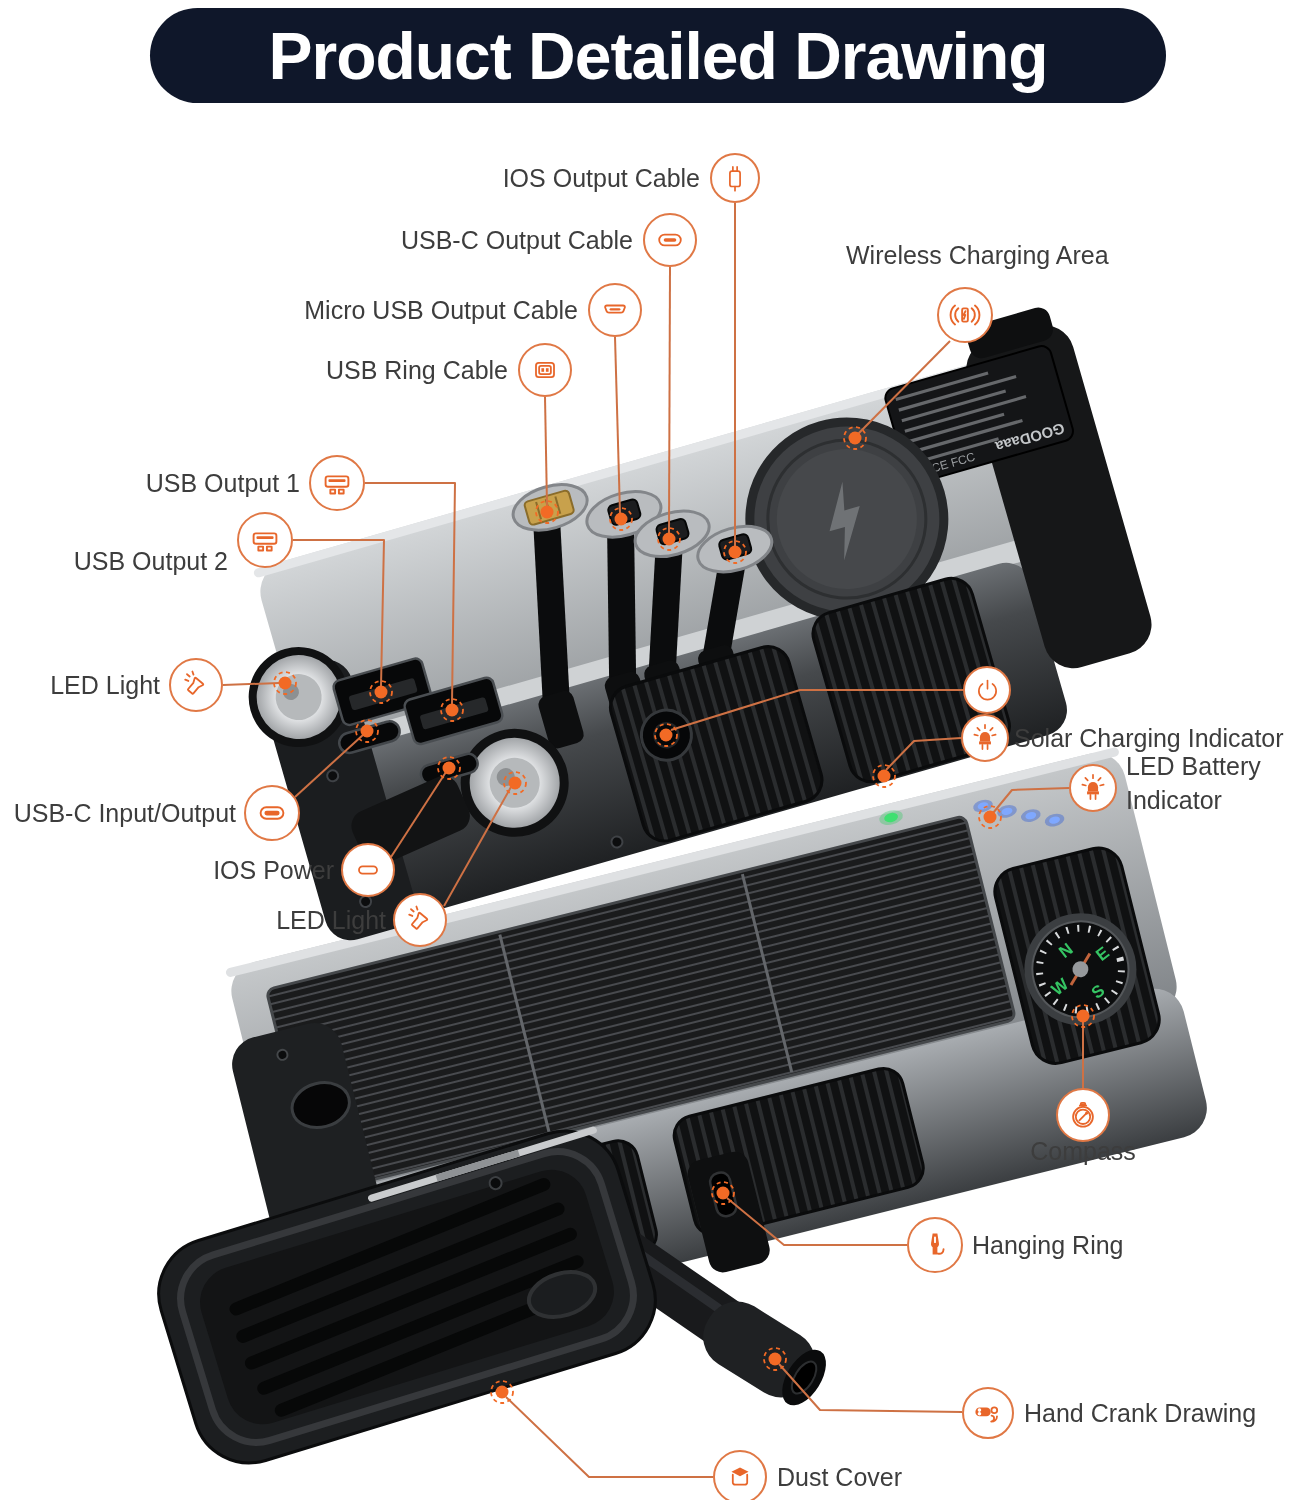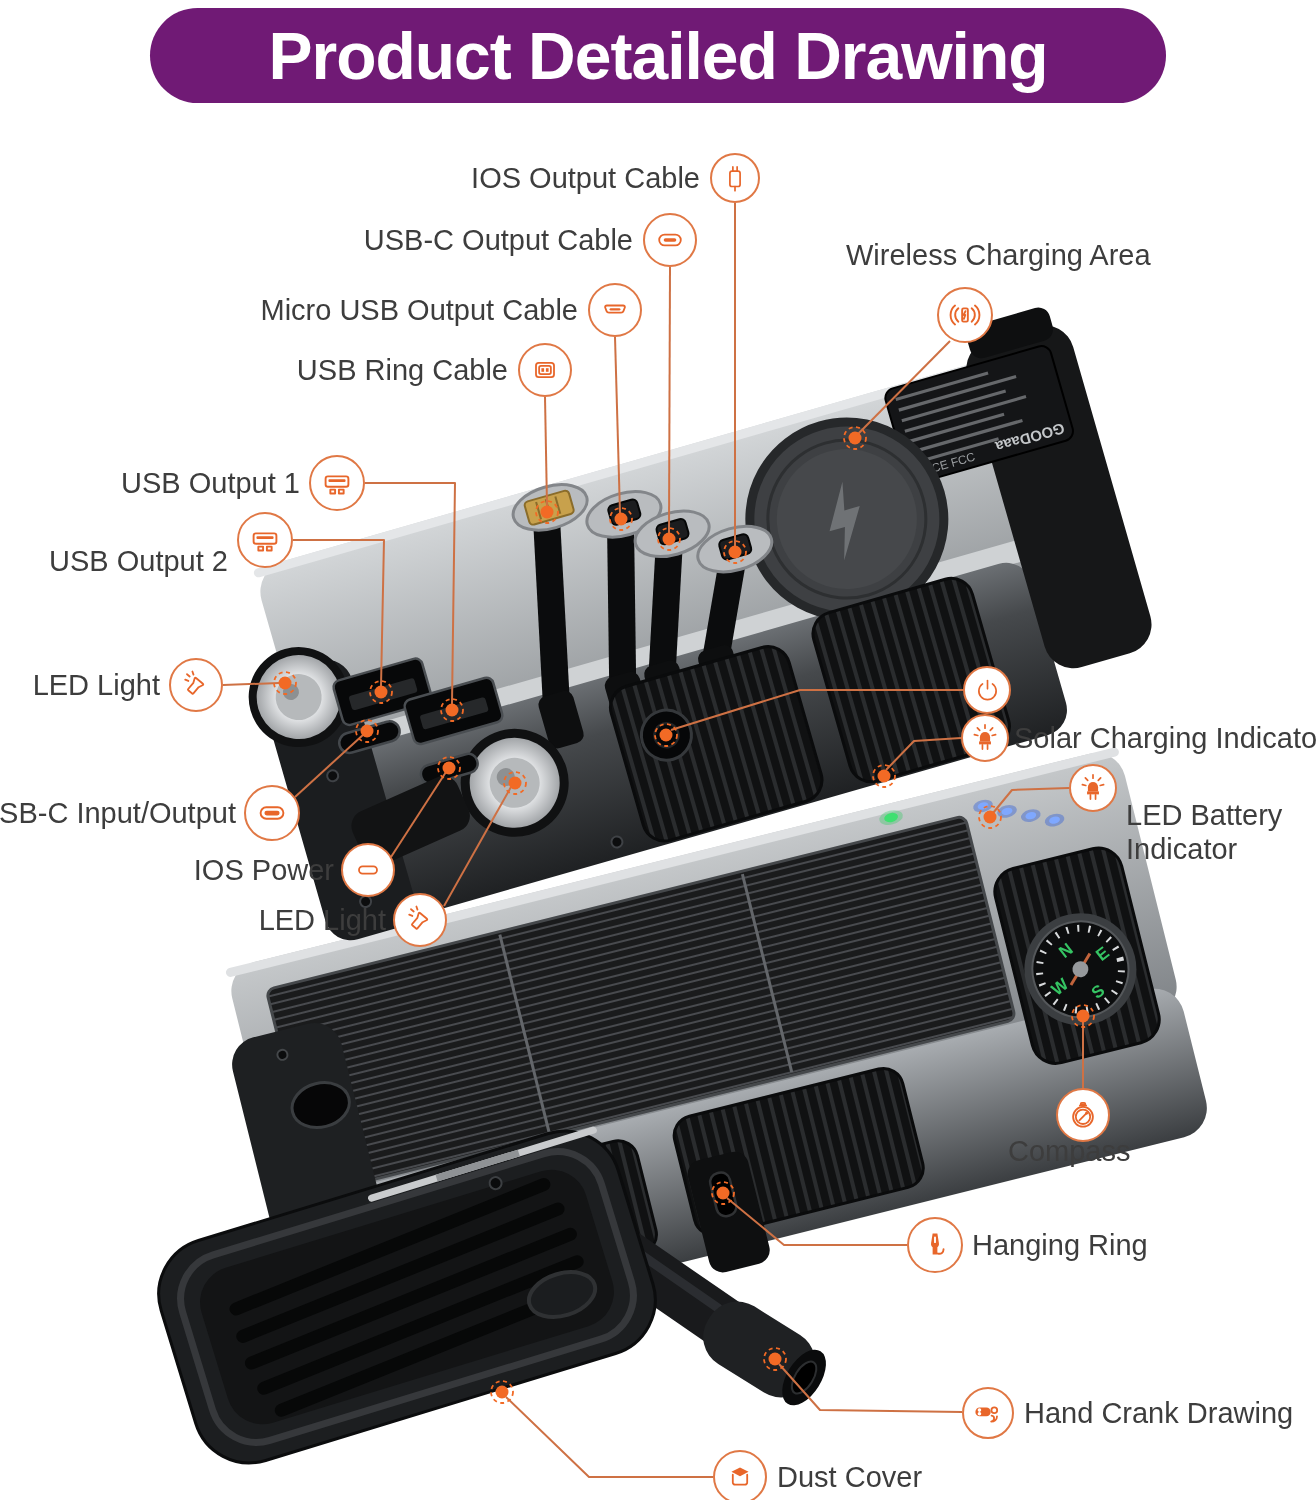--- a/index.html
+++ b/index.html
@@ -1,24 +1,24 @@
 <!DOCTYPE html>
 <html><head>
 <meta charset="utf-8">
 <style>
   html,body{margin:0;padding:0;background:#ffffff;}
   .canvas{position:relative;width:1316px;height:1500px;background:#fff;overflow:hidden;
           font-family:"Liberation Sans", sans-serif;}
   .art{position:absolute;left:0;top:0;}
-  .banner{position:absolute;left:150px;top:8px;width:1016px;height:95px;background:#701a75;
+  .banner{position:absolute;left:150px;top:8px;width:1016px;height:95px;background:#0f172a;
           border-radius:48px;display:flex;align-items:center;justify-content:center;}
   .banner span{color:#fff;font-size:66px;font-weight:bold;letter-spacing:-1px;}
   .co-circle{position:absolute;background:#fff;border:2px solid #E07845;border-radius:50%;
              display:flex;align-items:center;justify-content:center;box-sizing:border-box;z-index:5;}
-  .co-label{position:absolute;color:#3D3D3D;font-size:29px;line-height:34px;white-space:nowrap;z-index:5;}
+  .co-label{position:absolute;color:#3D3D3D;font-size:25px;line-height:34px;white-space:nowrap;z-index:5;}
   .co-label.ra{text-align:right;}
   .co-label.wrap{white-space:normal;}
   .ic{display:block;}
   .ic *{stroke:#E8662A;stroke-width:2;fill:none;stroke-linecap:round;stroke-linejoin:round;}
   .ic .f{fill:#E8662A;stroke:none;}
   .ic .w{stroke:#ffffff;}
 </style>
 </head>
 <body>
 
@@ -436,22 +436,22 @@
 
 <div class="co-label ra" style="right:616px;top:161px">IOS Output Cable</div>
 <div class="co-label ra" style="right:683px;top:223px">USB-C Output Cable</div>
 <div class="co-label ra" style="right:738px;top:293px">Micro USB Output Cable</div>
 <div class="co-label ra" style="right:808px;top:353px">USB Ring Cable</div>
 <div class="co-label" style="left:846px;top:238px">Wireless Charging Area</div>
 <div class="co-label ra" style="right:1016px;top:466px">USB Output 1</div>
 <div class="co-label ra" style="right:1088px;top:544px">USB Output 2</div>
 <div class="co-label ra" style="right:1156px;top:668px">LED Light</div>
 <div class="co-label" style="left:1014px;top:721px">Solar Charging Indicator</div>
-<div class="co-label wrap" style="left:1126px;top:798px;width:185px">LED Battery Indicator</div>
+<div class="co-label wrap" style="left:1126px;top:749px;width:185px">LED Battery Indicator</div>
 <div class="co-label ra" style="right:1080px;top:796px">USB-C Input/Output</div>
 <div class="co-label ra" style="right:982px;top:853px">IOS Power</div>
 <div class="co-label ra" style="right:930px;top:903px">LED Light</div>
-<div class="co-label" style="left:1008px;top:1134px;width:150px;">Compass</div>
+<div class="co-label" style="left:1008px;top:1134px;width:150px;text-align:center">Compass</div>
 <div class="co-label" style="left:972px;top:1228px">Hanging Ring</div>
 <div class="co-label" style="left:1024px;top:1396px">Hand Crank Drawing</div>
 <div class="co-label" style="left:777px;top:1460px">Dust Cover</div>
 
 </div>
 
 </body></html>

